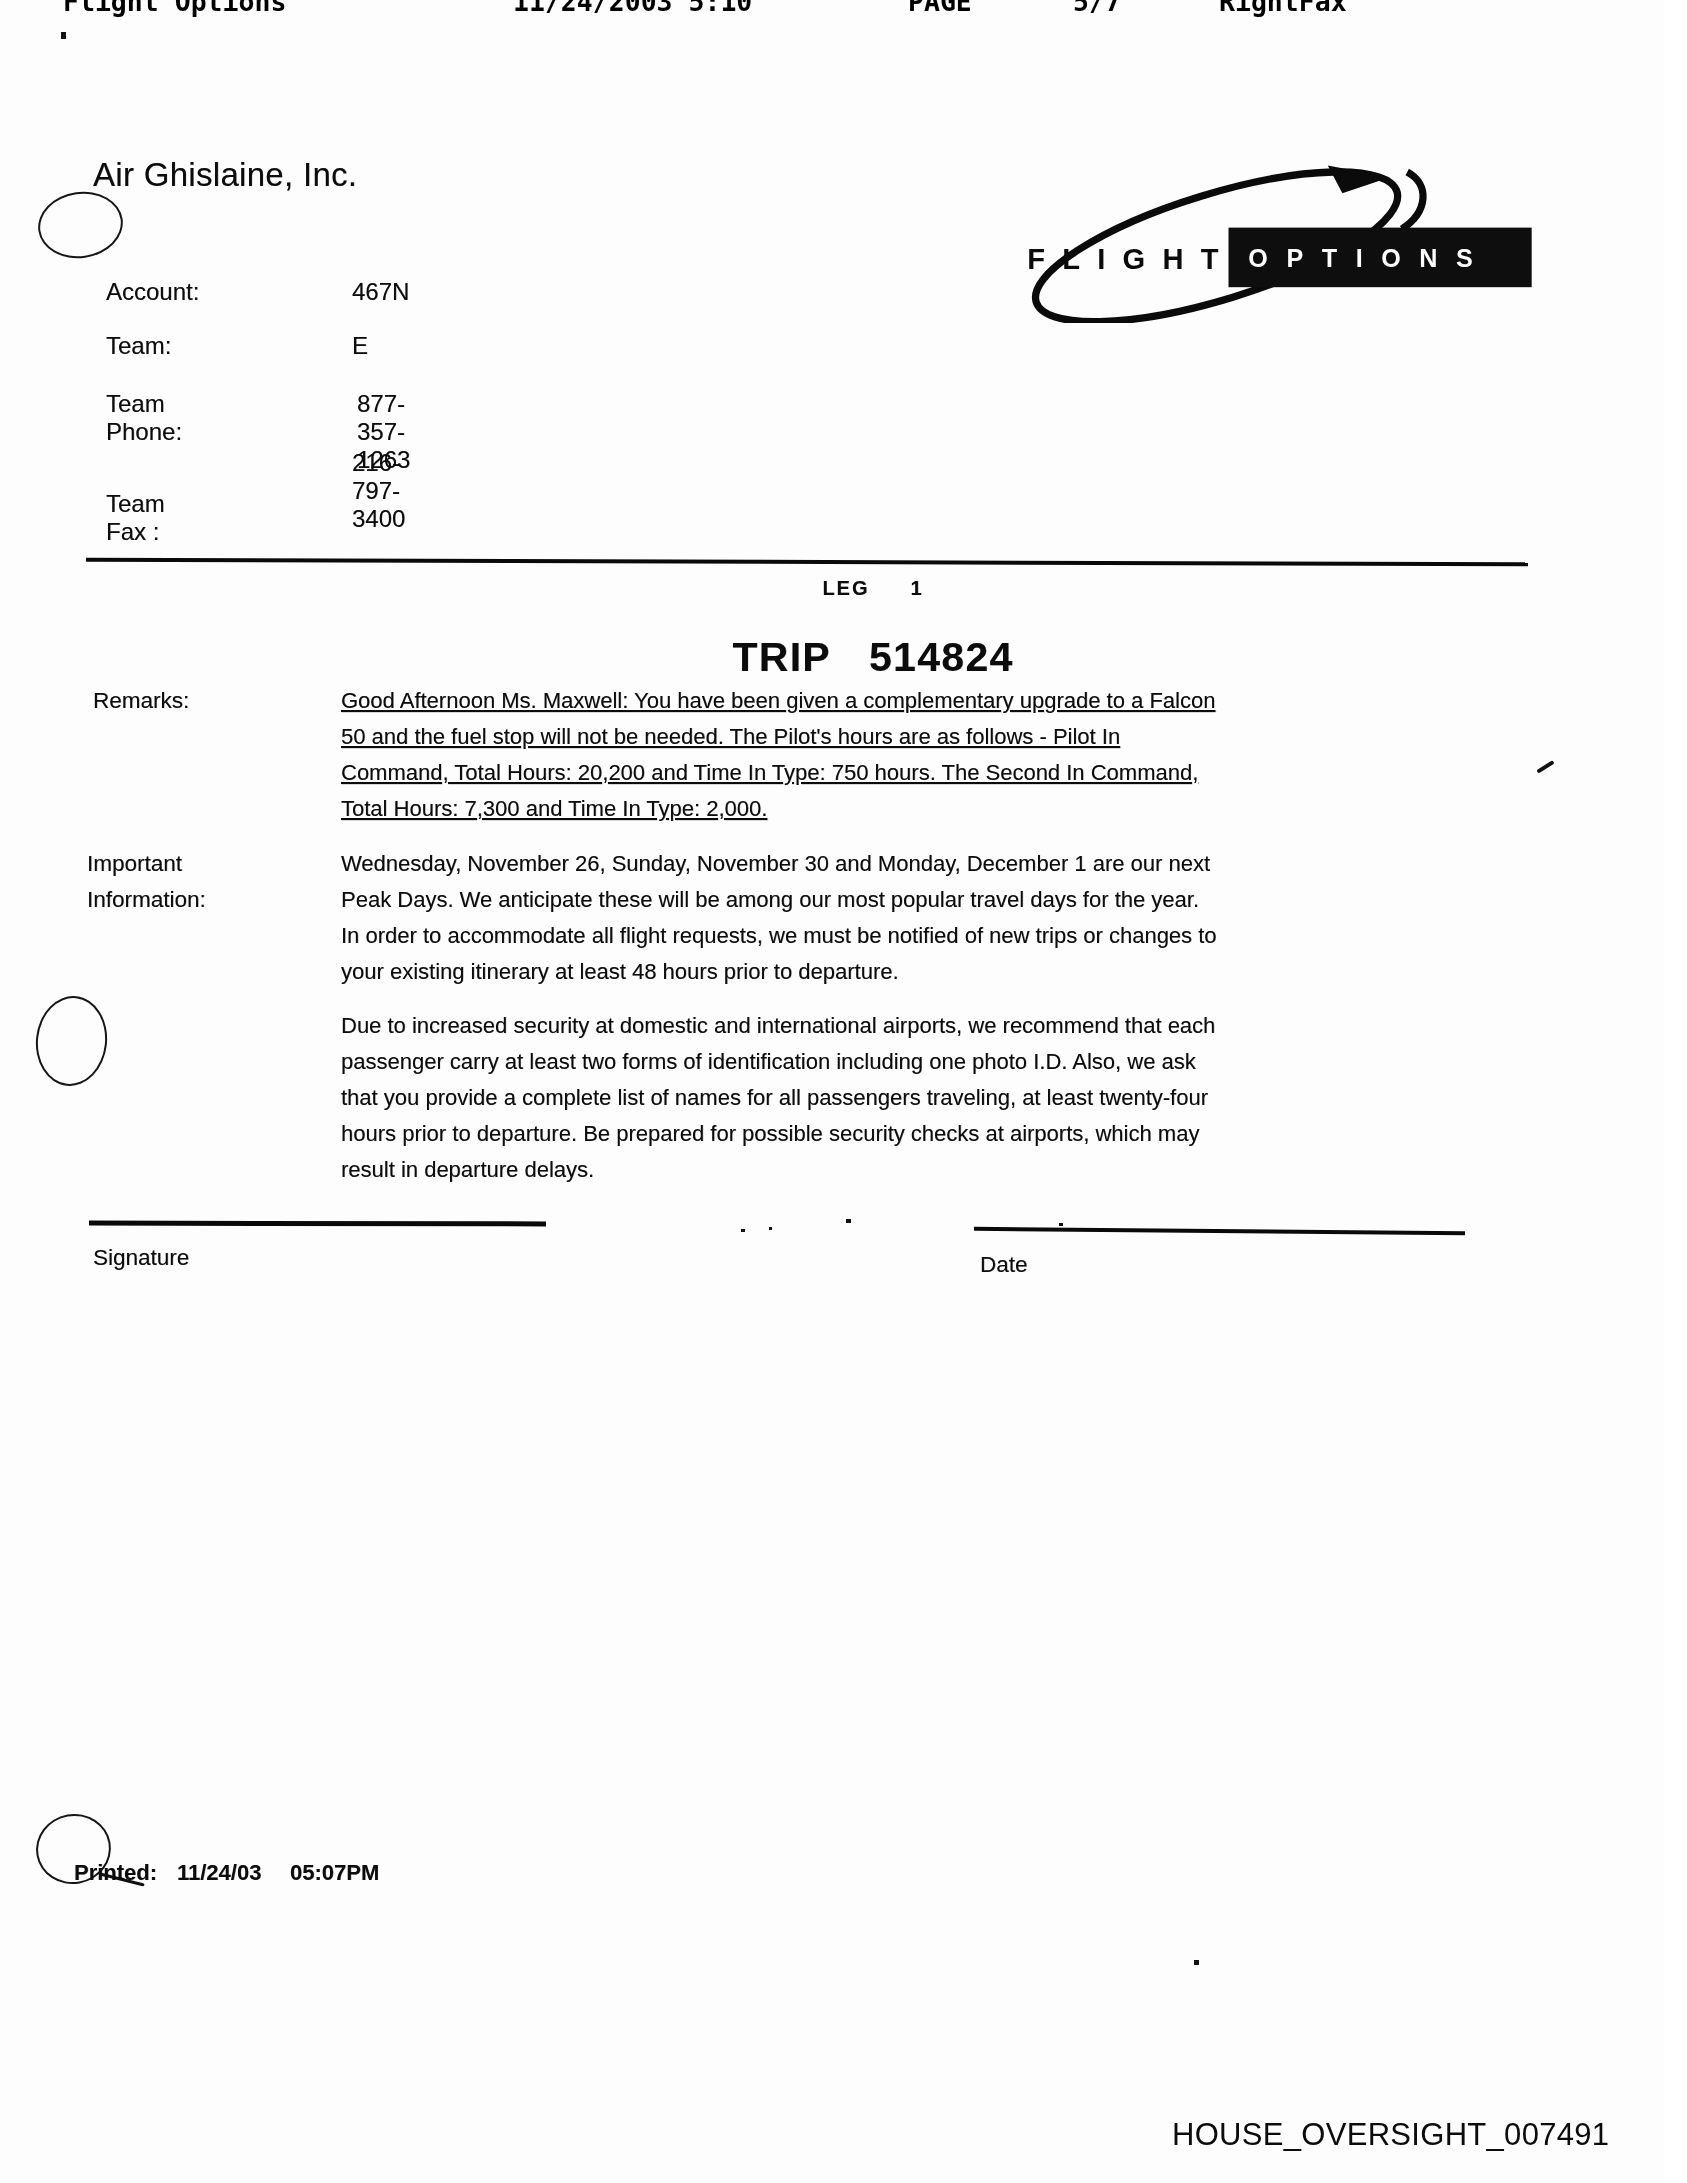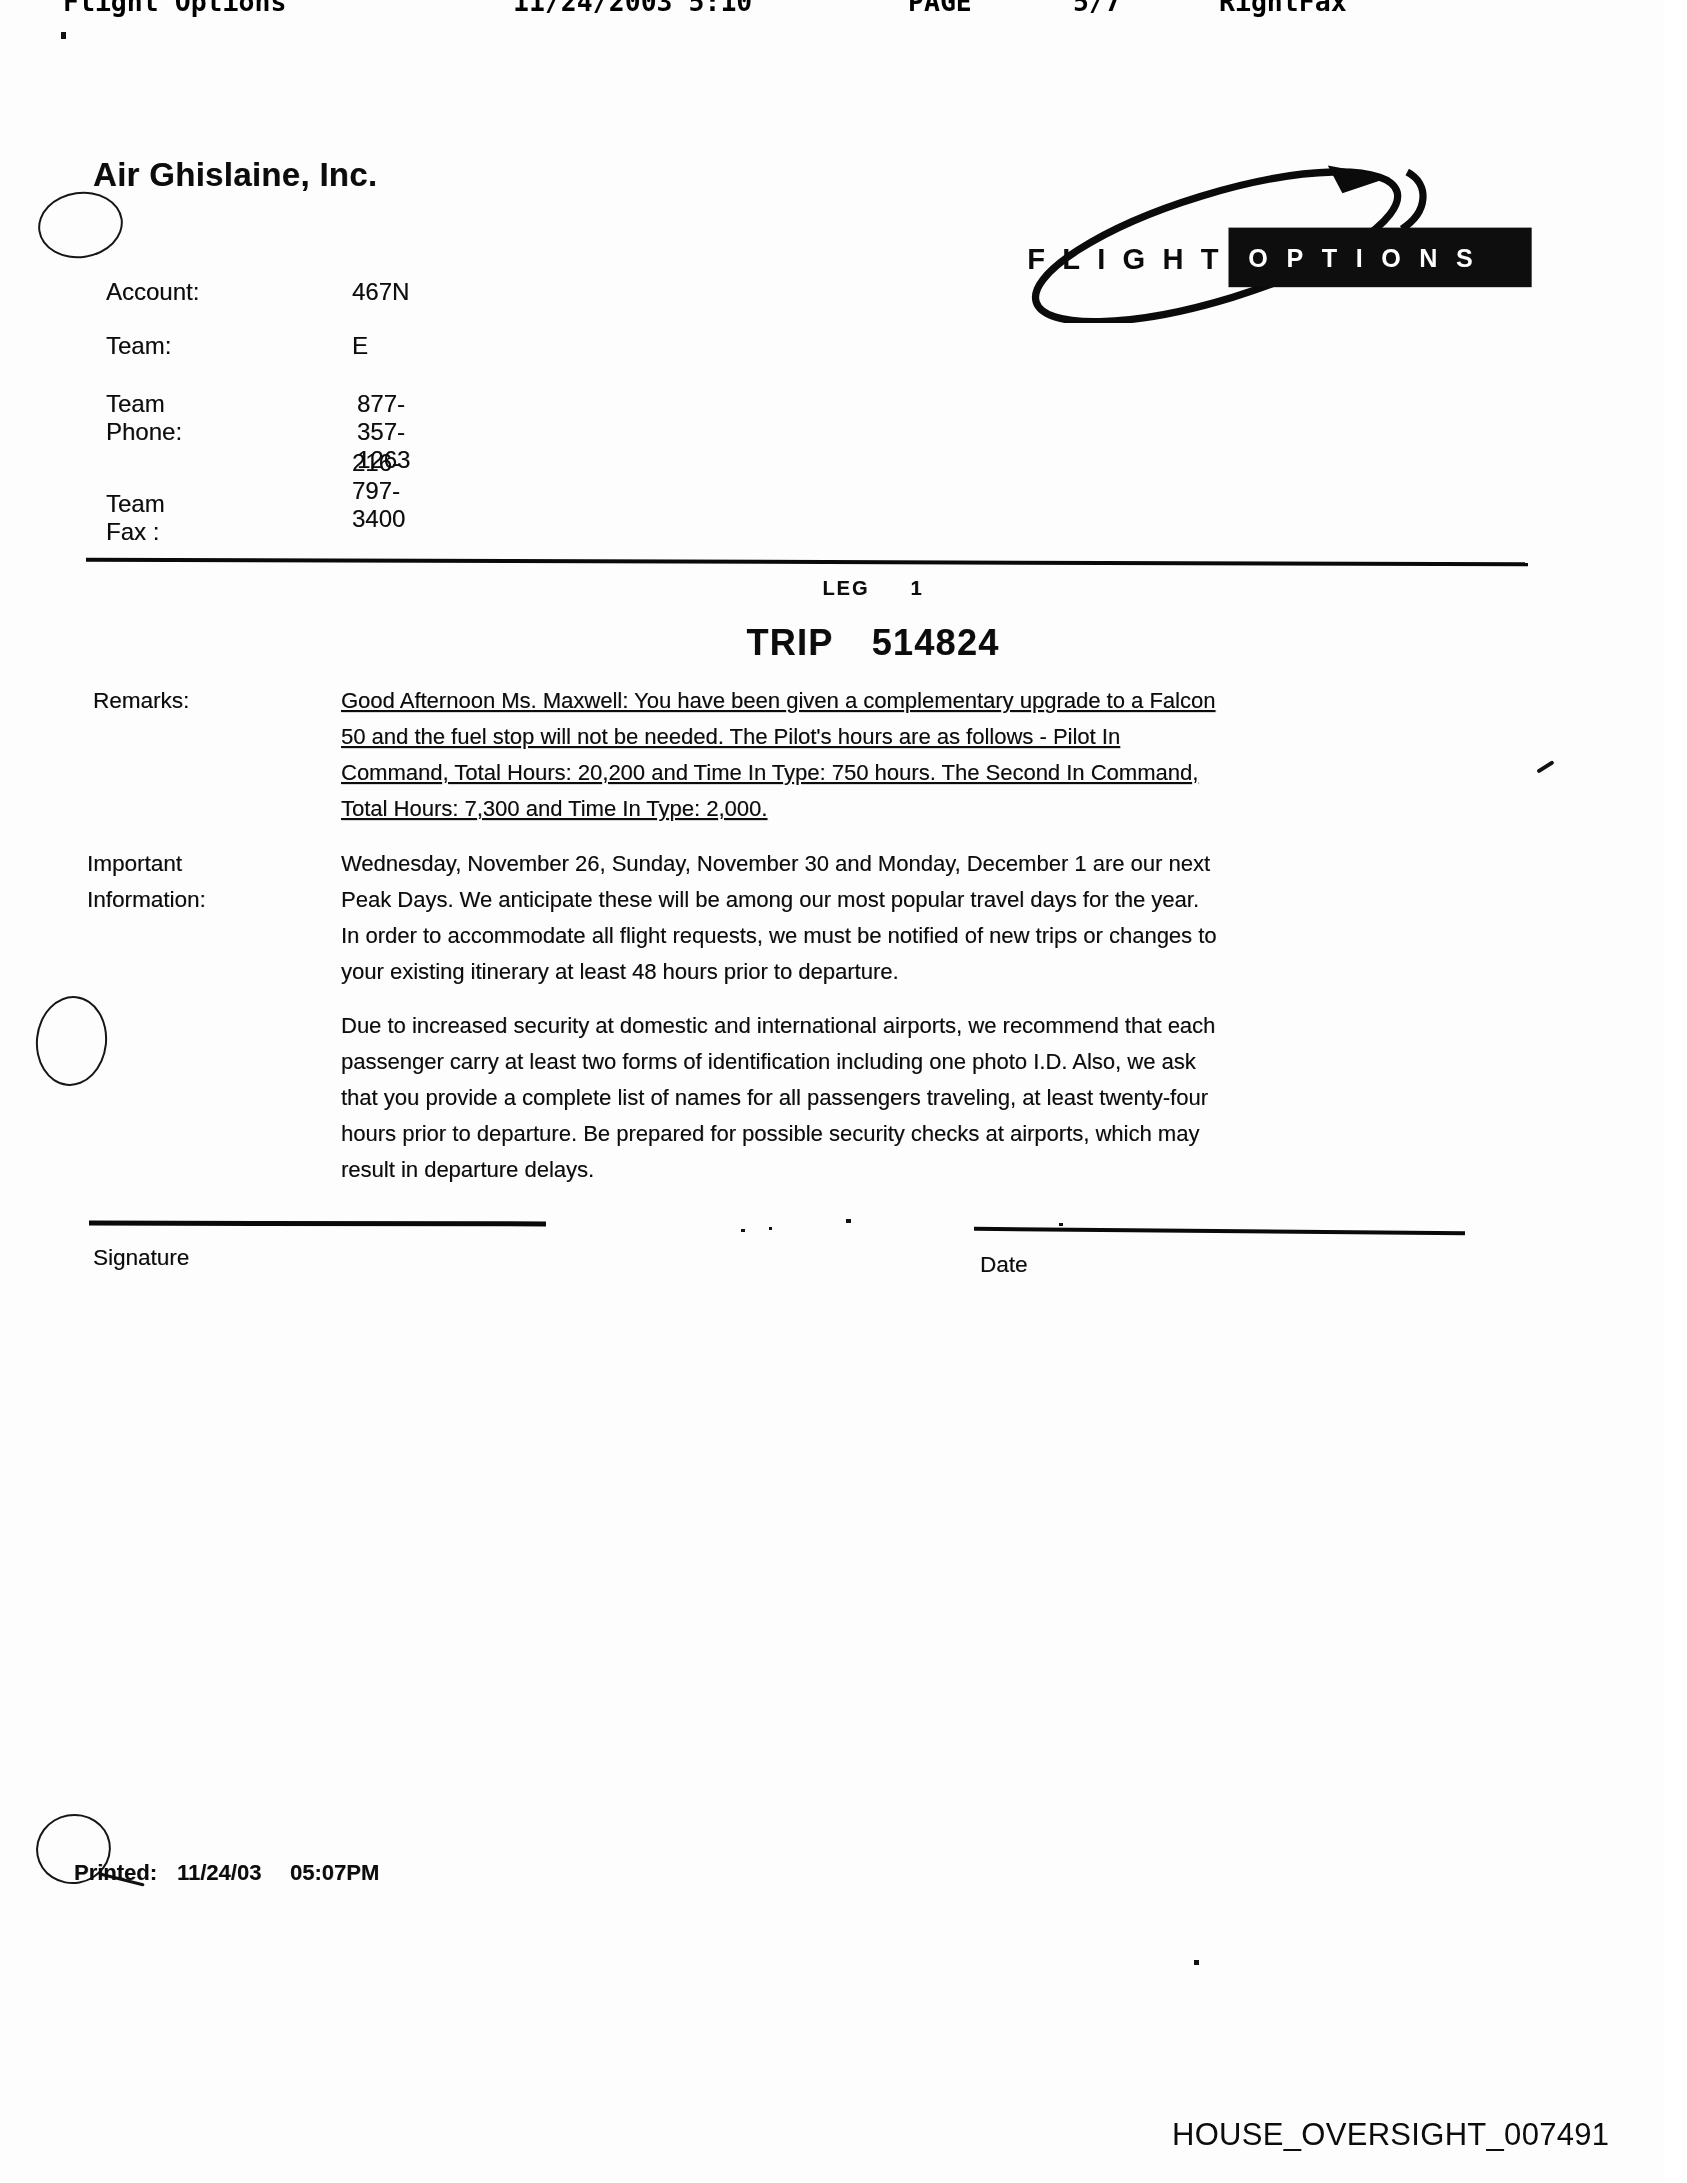--- a/index.html
+++ b/index.html
@@ -10,33 +10,33 @@
     font-family:"Liberation Sans", sans-serif; color:#0c0c0c;
   }
   .abs { position:absolute; }
   .scan { text-shadow:0.4px 0.4px 0 rgba(0,0,0,0.38); }
 
   
   .fax-strip { position:absolute; top:0; left:0; right:0; height:29px; overflow:hidden;
     font-family:"DejaVu Sans Mono", monospace; font-weight:bold; font-size:26.5px; color:#000; }
   .fax-strip span { position:absolute; top:-14px; white-space:nowrap; }
 
-  .company-name { font-size:33px; font-weight:bold; letter-spacing:0.3px; }
+  .company-name { font-size:33px; font-weight:normal; letter-spacing:0.3px; }
 
   .field-label { font-size:24px; }
   .field-value { font-size:24px; }
 
   .punch { border:2.6px solid #161616; border-radius:50%; background:transparent; }
 
   .doc-title { font-size:30px; font-weight:bold; letter-spacing:1.3px; text-align:center; }
   .rule { background:#0a0a0a; }
 
   .leg-row, .trip-row { display:flex; justify-content:center; font-weight:bold; }
   .leg-row { font-size:20px; gap:41px; letter-spacing:2px; }
-  .trip-row { font-size:36px; gap:38px; letter-spacing:1.3px; }
+  .trip-row { font-size:41px; gap:38px; letter-spacing:1.3px;margin-top:12px; }
 
   .para-label { font-size:22.5px; font-weight:normal; line-height:36px; }
   .para-text { font-size:22px; line-height:36px; white-space:pre-line; }
 
   .sig-label { font-size:22.5px; }
 
   .printed { font-family:Liberation Sans, sans-serif; font-size:22px; font-weight:bold; white-space:nowrap; }
 
   .doc-id { font-size:31px; letter-spacing:0.3px; font-family:"Liberation Sans", sans-serif; }
 

